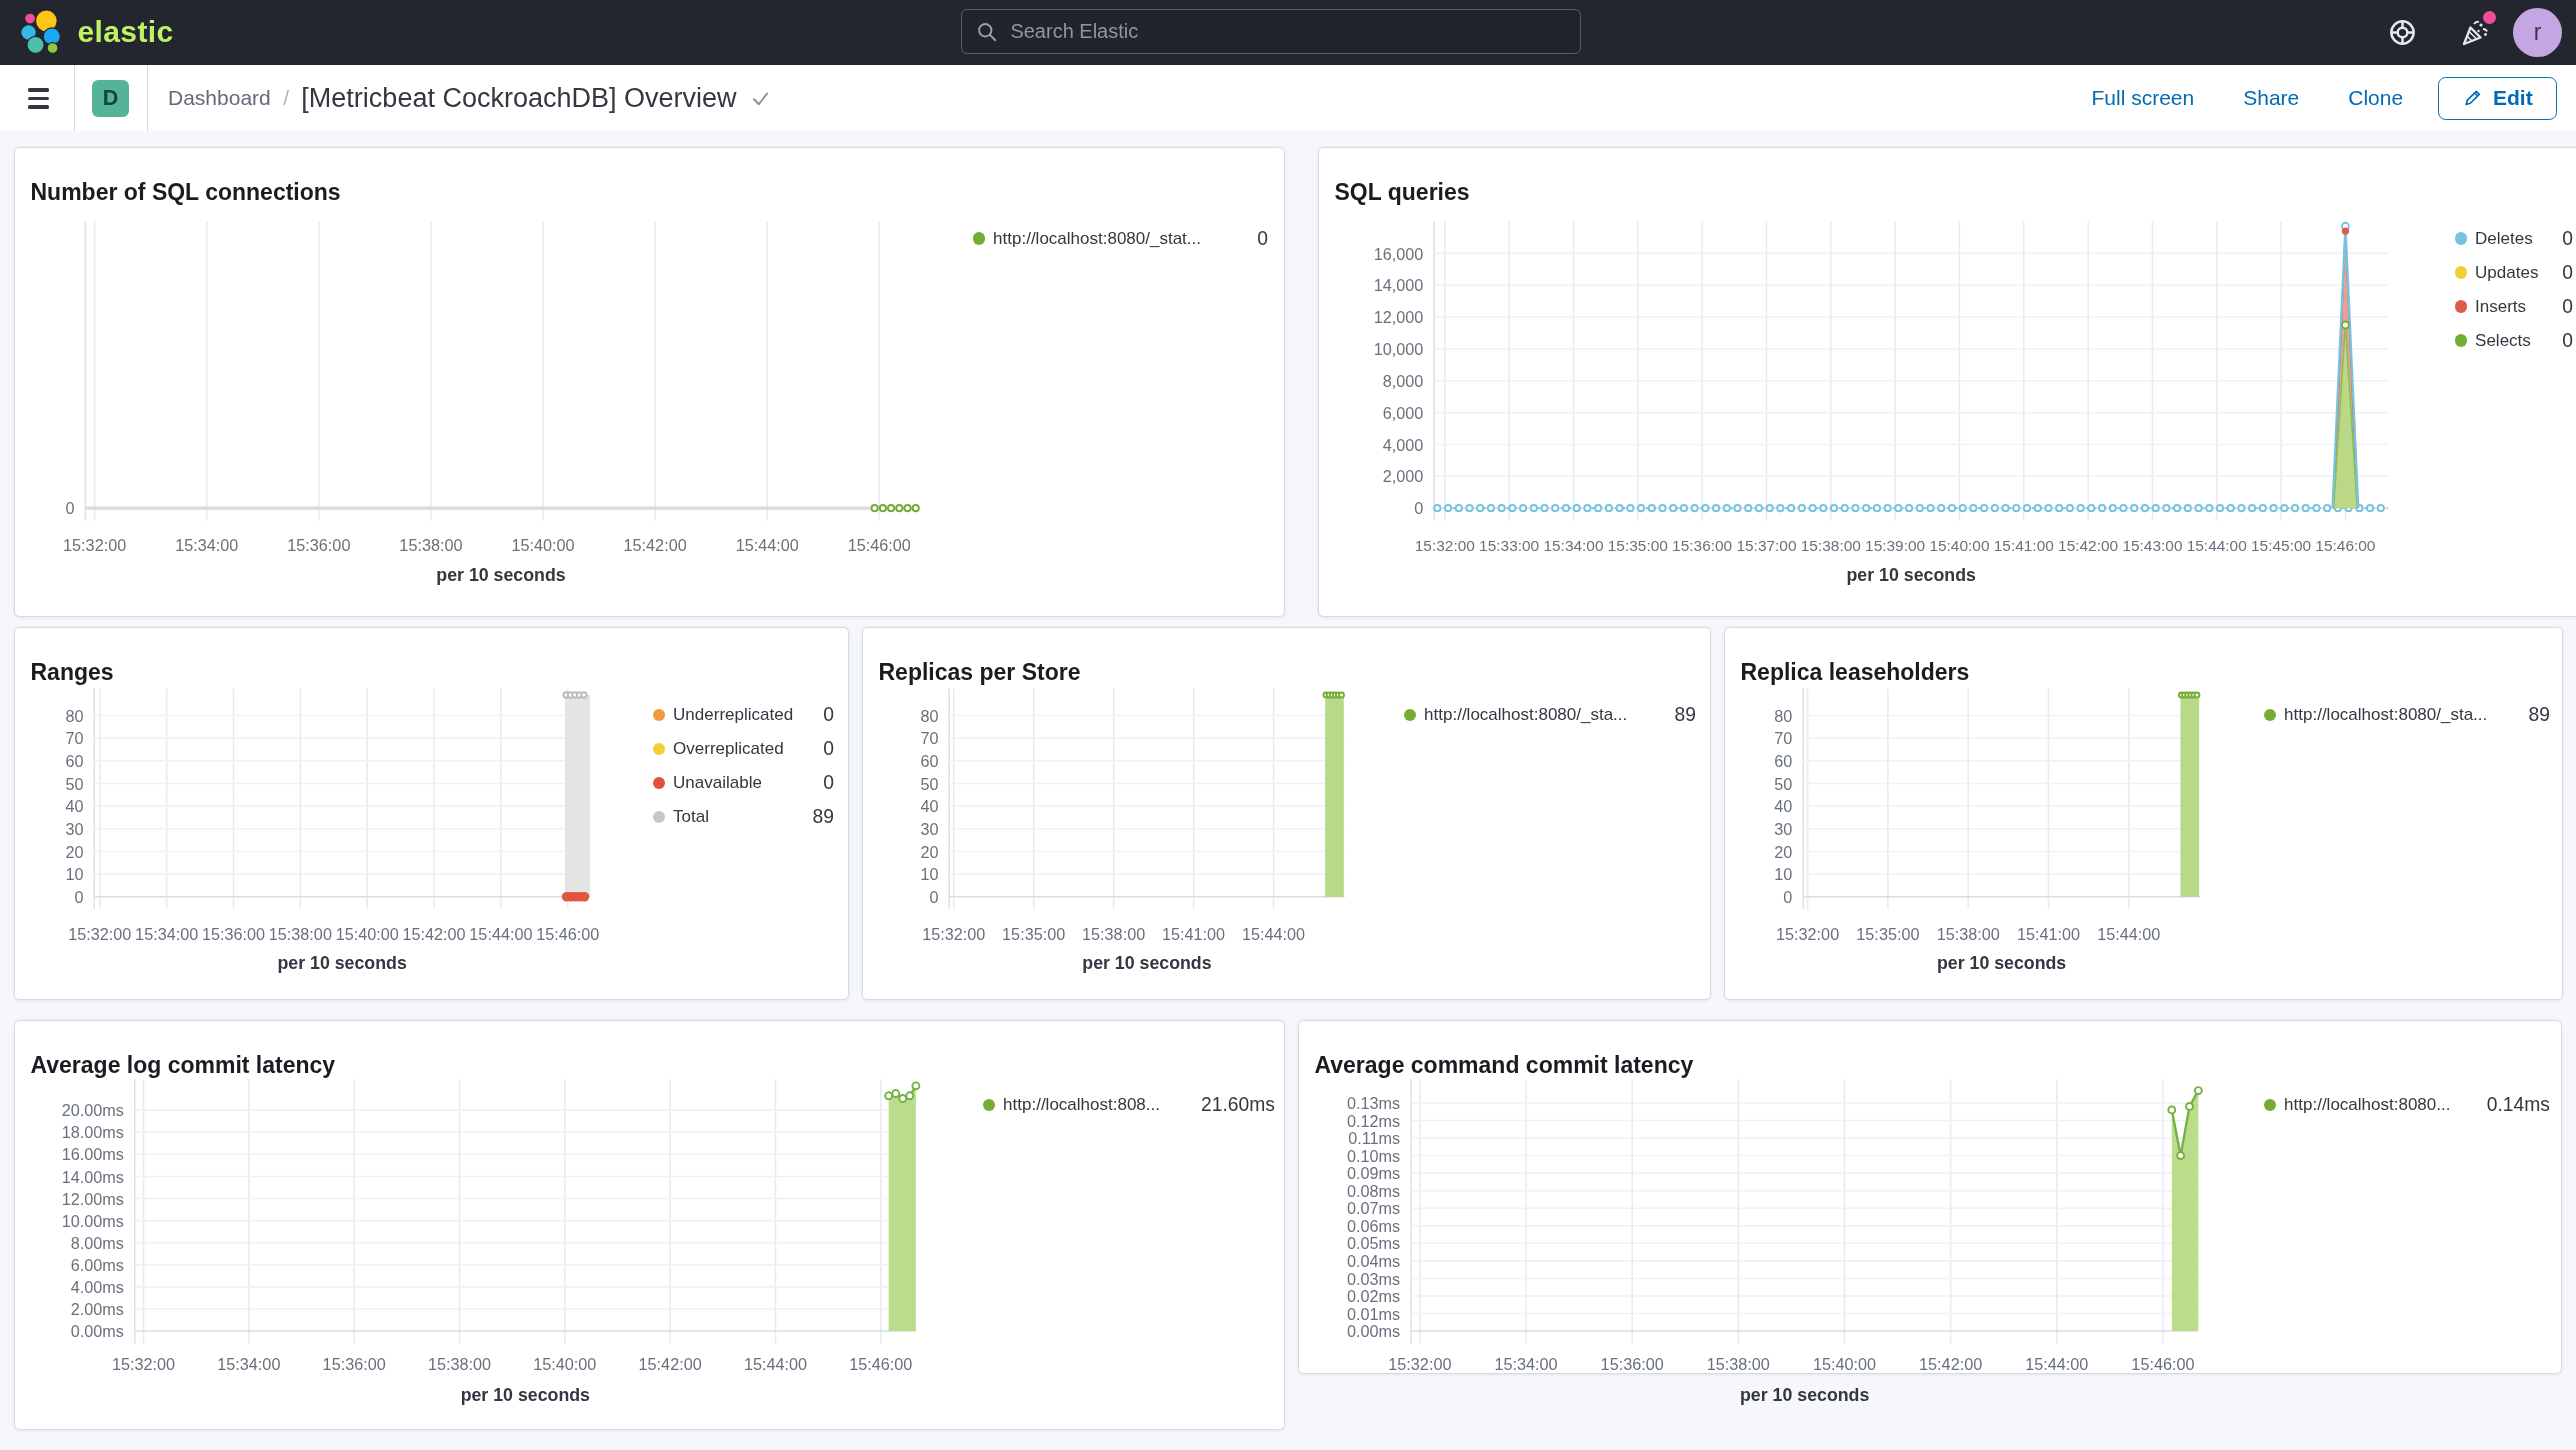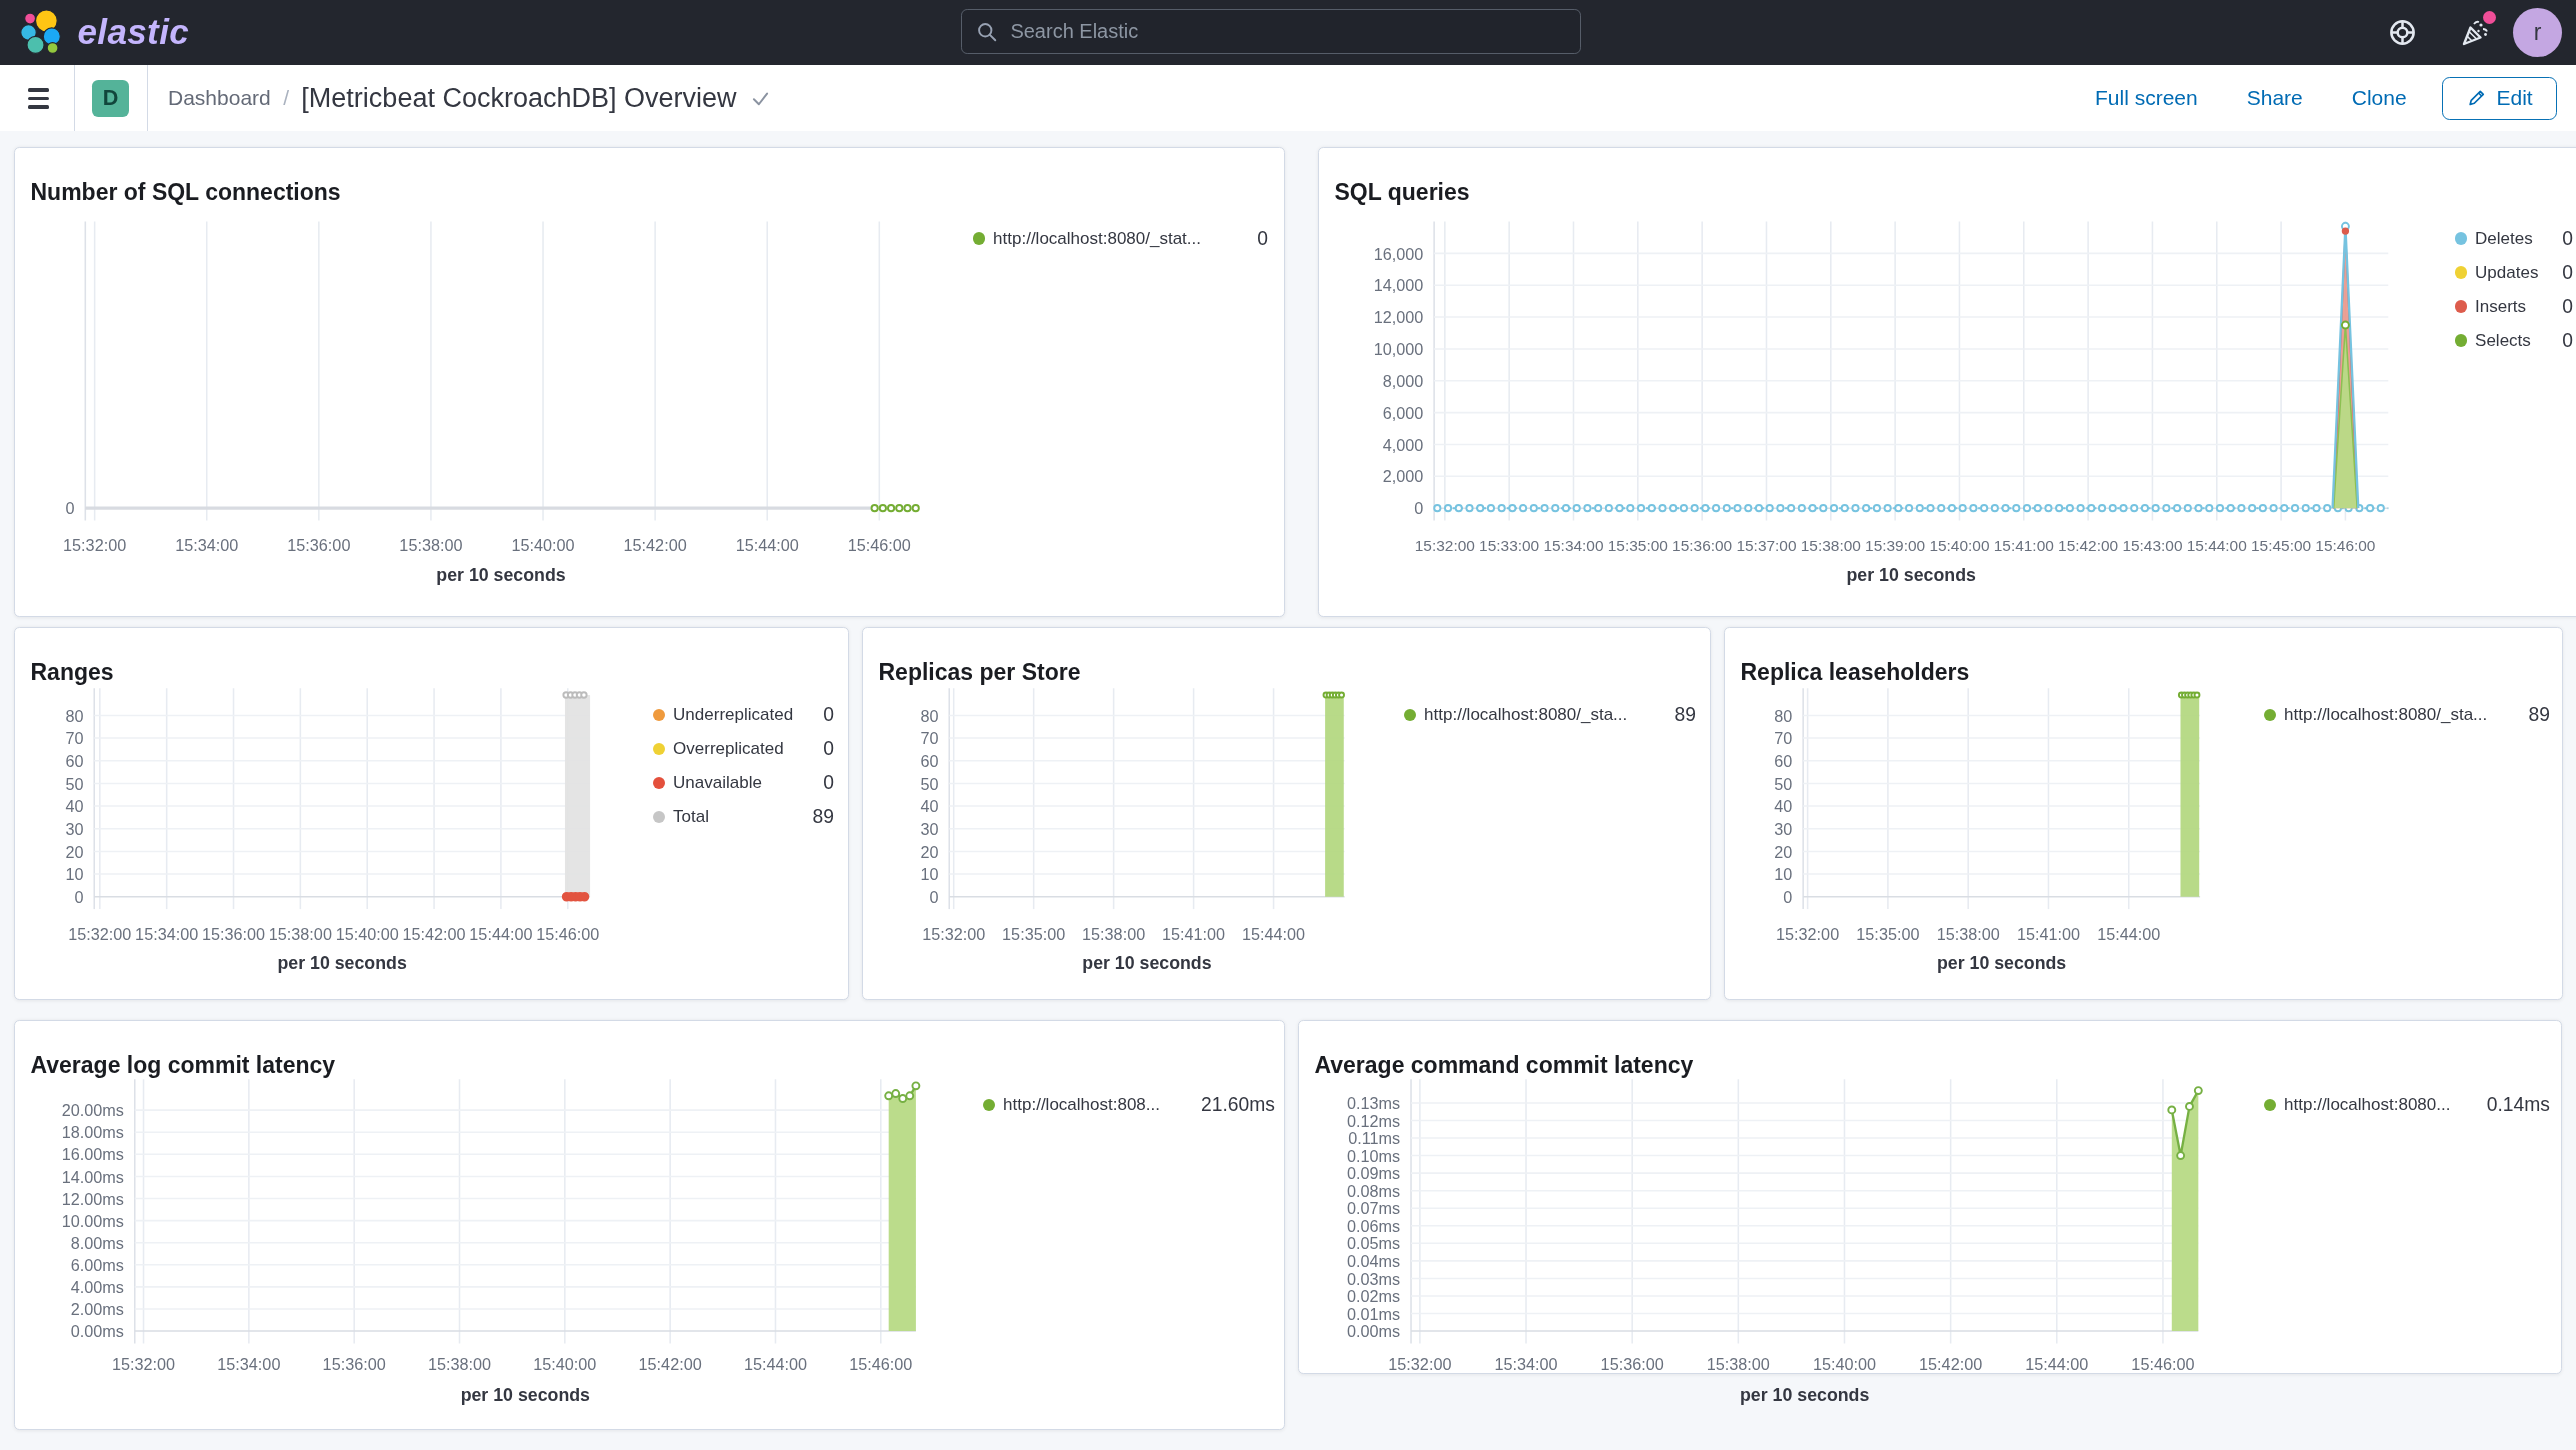--- a/index.html
+++ b/index.html
@@ -1,21 +1,21 @@
 <!DOCTYPE html>
 <html style="font-size:12.4px"><head>
 <meta charset="utf-8">
 <style>
   html,body{margin:0;padding:0;background:#f5f7fa;font-family:"Liberation Sans",sans-serif;}
   .stage{position:relative;width:2576px;height:1451px;overflow:hidden;background:#f5f7fa;}
 
   
   .topbar{position:absolute;left:0;top:0;width:2576px;height:65px;background:#23262e;}
   .logo{position:absolute;left:20px;top:9.3px;height:46px;display:flex;align-items:center;gap:12.4px;}
-  .logo-text{color:#c4b5fd;font-size:35px;font-weight:600;letter-spacing:0.4px;font-style:italic;}
+  .logo-text{color:#bef264;font-size:30px;font-weight:600;letter-spacing:0.4px;}
   .searchbox{position:absolute;left:961px;top:9.3px;width:620px;height:45px;border:0.8px solid #565d69;border-radius:6.2px;
              background:#21242c;display:flex;align-items:center;padding:0 14px;box-sizing:border-box;gap:10.8px;}
   .searchbox input{flex:1;background:transparent;border:none;outline:none;color:#dfe5ef;font-size:20px;font-family:inherit;}
   .searchbox input::placeholder{color:#8d96a3;}
   .hdr-btn{position:absolute;top:14px;width:37px;height:37px;display:flex;align-items:center;justify-content:center;cursor:pointer;}
   .hdr-help{left:2384px;}
   .hdr-news{left:2456px;}
   .badge-dot{position:absolute;right:-3.1px;top:-3.1px;width:13px;height:13px;border-radius:50%;background:#f04e98;}
   .avatar{position:absolute;left:2513px;top:7.7px;width:49px;height:49px;border-radius:50%;background:#c4a7e2;
           display:flex;align-items:center;justify-content:center;color:#343741;font-size:23px;}
@@ -28,21 +28,21 @@
   .vdiv{position:absolute;top:0;width:0.8px;height:66px;background:#d3dae6;}
   .appicon{position:absolute;left:92px;top:14.7px;width:37px;height:37px;border-radius:6.2px;background:#54b399;
            display:flex;align-items:center;justify-content:center;font-size:21.6px;font-weight:700;color:#11463c;cursor:pointer;}
   .crumbs{position:absolute;left:168px;top:0;height:66px;display:flex;align-items:center;gap:12.4px;justify-content:flex-end;}
   .crumb-root{color:#646a77;font-size:21px;cursor:pointer;}
   .crumb-sep{color:#aab2bf;font-size:21px;}
   .crumb-title{color:#343741;font-size:27px;font-weight:500;}
   .nav-actions{position:absolute;right:19.3px;top:0;height:66px;display:flex;align-items:center;gap:49px;}
   .nav-link{color:#006bb4;font-size:21px;font-weight:500;cursor:pointer;white-space:nowrap;}
   .edit-btn{display:inline-flex;align-items:center;gap:9.3px;height:43px;padding:0 23px;border:1.5px solid #0871b5;border-radius:7.7px;
-            color:#006bb4;font-size:21px;font-weight:400;background:#fff;cursor:pointer;margin-left:-14px;}
+            color:#006bb4;font-size:21px;font-weight:700;background:#fff;cursor:pointer;margin-left:-14px;}
 
   
   .dash{position:absolute;left:0;top:131px;width:2576px;height:1319px;background:#f5f7fa;}
   .panel{position:absolute;background:#ffffff;border:0.8px solid #d3dae6;border-radius:5.4px;box-shadow:0 0.8px 3.9px rgba(0,0,0,.07);box-sizing:border-box;}
   .ptitle{position:absolute;left:15.5px;top:12.4px;font-size:23px;font-weight:600;color:#1a1c21;}
   .chart{position:absolute;left:0;top:0;}
   .legend{position:absolute;display:flex;flex-direction:column;}
   .lrow{display:flex;align-items:center;height:34px;cursor:pointer;}
   .ldot{width:12.4px;height:12.4px;border-radius:50%;flex:0 0 12.4px;}
   .llab{margin-left:7.7px;color:#343741;font-size:17px;white-space:nowrap;}

